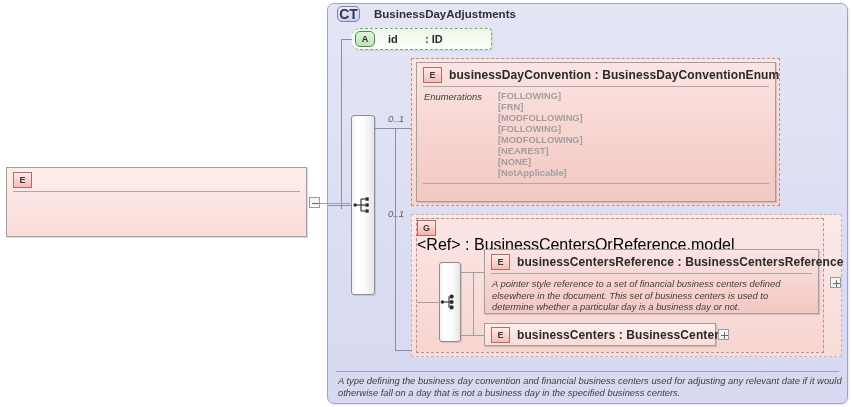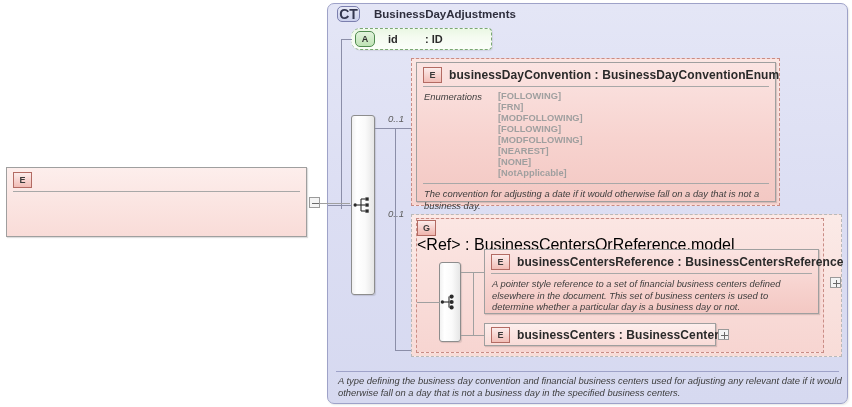--- a/index.html
+++ b/index.html
@@ -203,21 +203,20 @@
         <div class="enum-item">[FRN]</div>
         <div class="enum-item">[MODFOLLOWING]</div>
         <div class="enum-item">[FOLLOWING]</div>
         <div class="enum-item">[MODFOLLOWING]</div>
         <div class="enum-item">[NEAREST]</div>
         <div class="enum-item">[NONE]</div>
         <div class="enum-item">[NotApplicable]</div>
       </div>
     </div>
     <div class="sep" style="margin-top:1px;"></div>
-    <div class="anno">The convention for adjusting a date if it would otherwise fall on a day that is not a business day.</div>
   </div>
 
   <div class="box dashed-grey" style="left:411px;top:214px;width:431px;height:143px;"></div>
 
   <div class="box dashed-pink" style="left:416px;top:218px;width:408px;height:135px;">
     <div class="hdr" style="align-items:flex-start;">
       <span class="badge g" style="margin-top:1px;">G</span>
       <span class="title" style="min-width:62px;">&lt;Ref&gt;</span>
       <span class="title" style="white-space:normal;width:215px;line-height:12.5px;"><span>:</span>&nbsp;<span>BusinessCentersOrReference.model</span></span>
     </div>

